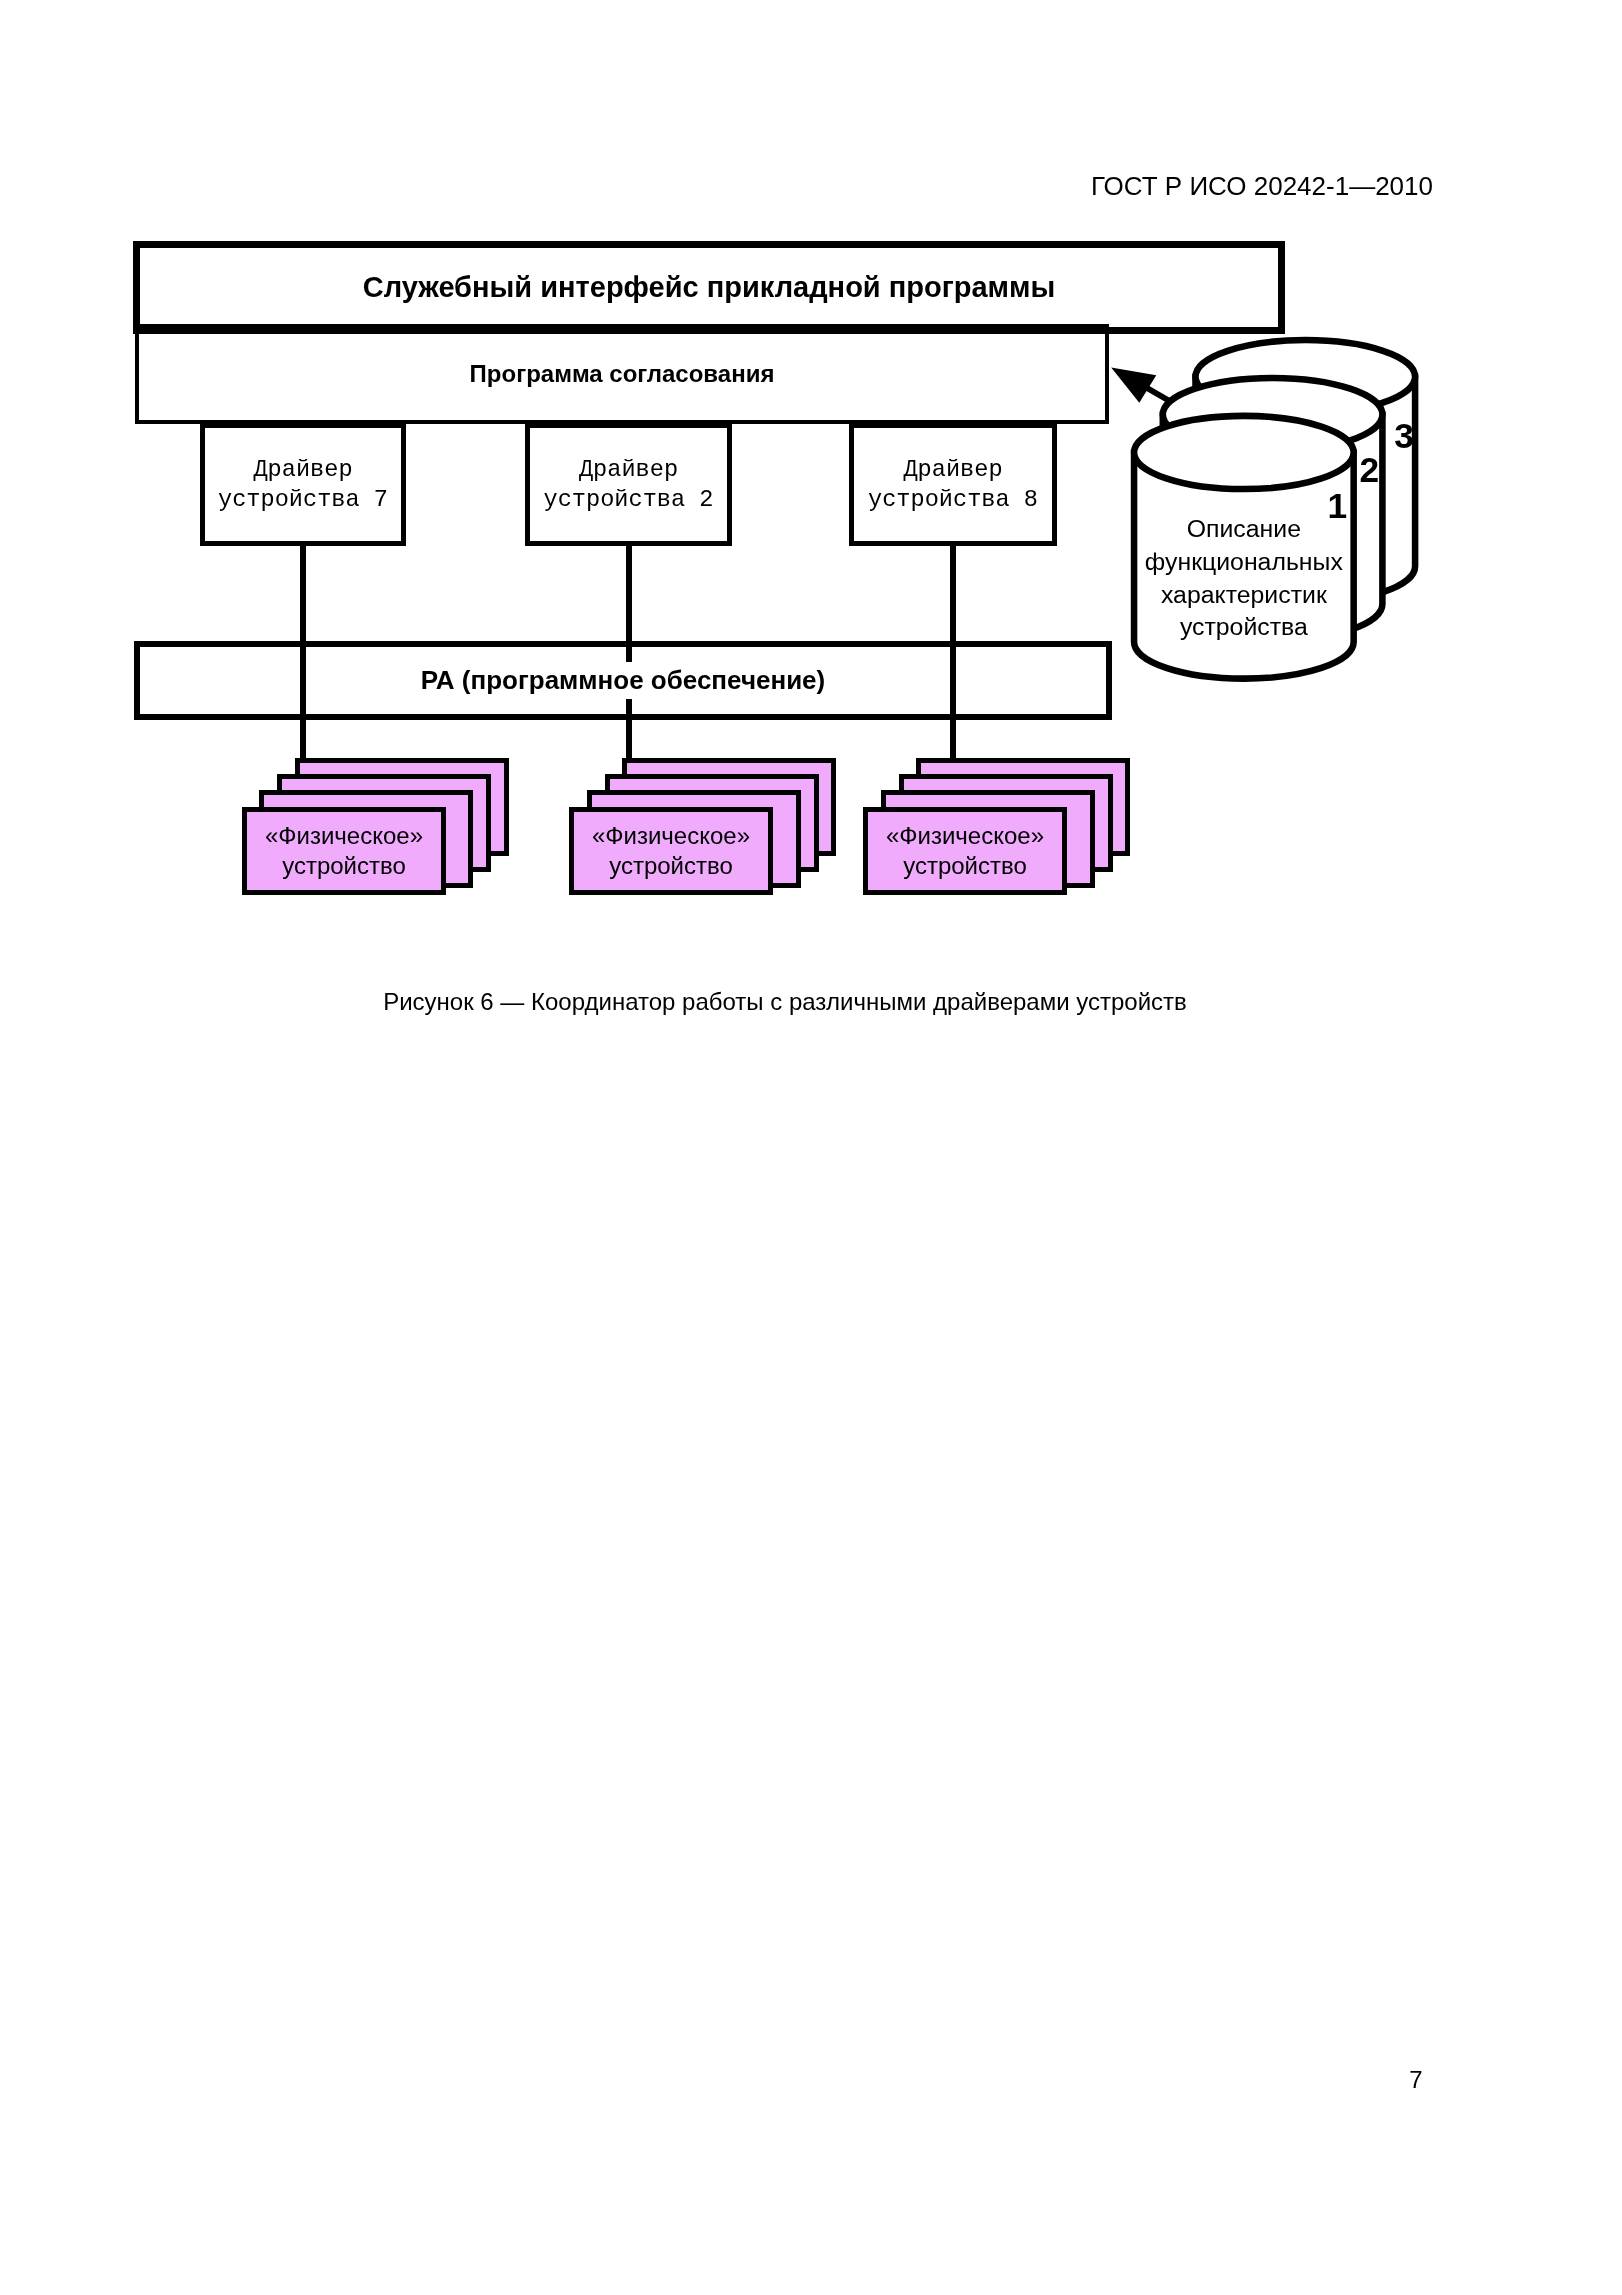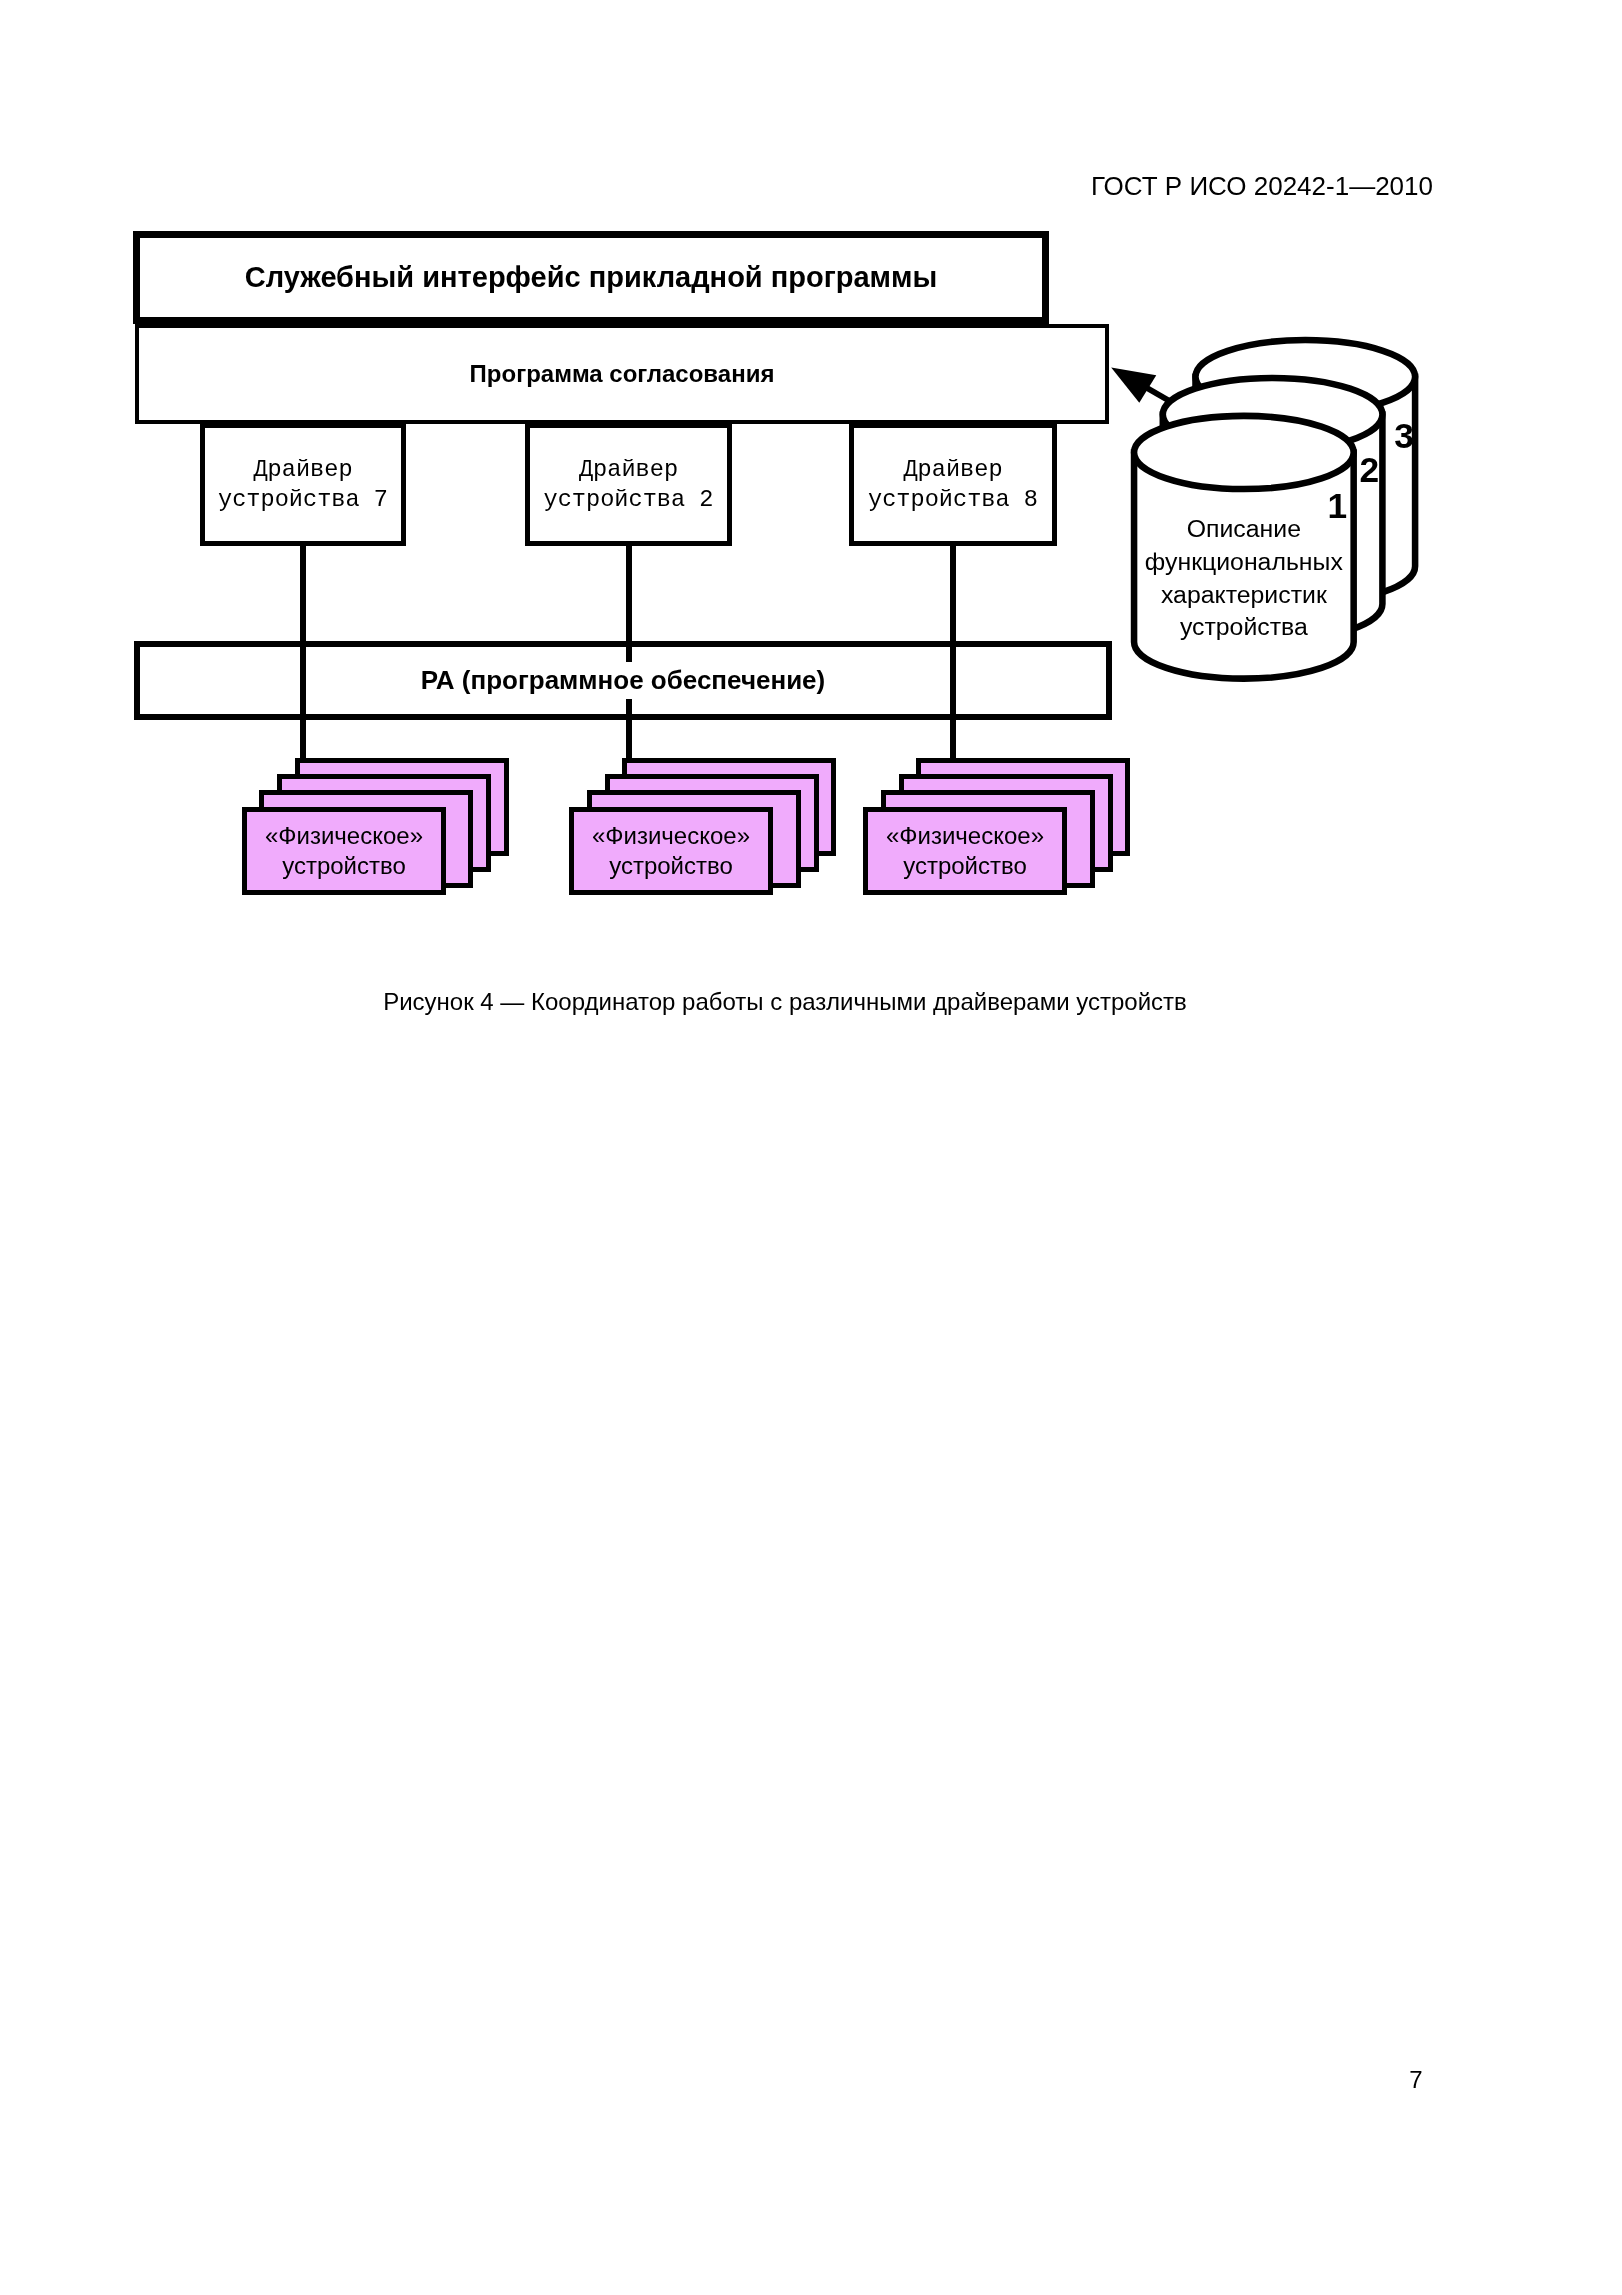--- a/index.html
+++ b/index.html
@@ -24,21 +24,21 @@
     justify-content:center;
     text-align:center;
   }
   .doc-header{
     position:absolute;
     left:1067px;top:171px;width:366px;
     font-size:26px;font-weight:normal;
     text-align:right;
     white-space:nowrap;
   }
-  .svc-box{left:133px;top:231px;width:916px;height:93px;border-width:7.9px;font-size:29px;font-weight:bold;}
+  .svc-box{left:133px;top:241px;width:1152px;height:93px;border-width:7.9px;font-size:29px;font-weight:bold;}
   .coord-box{left:135px;top:324px;width:974px;height:100px;border-width:4.6px;font-size:24px;font-weight:bold;}
   .driver{top:423px;height:123px;font-size:23.6px;line-height:30px;font-family:Liberation Mono, monospace;}
   .driver1{left:200px;width:206px;}
   .driver2{left:525px;width:207px;}
   .driver3{left:849px;width:208px;}
   .vline{position:absolute;width:5.9px;background:#000;top:543px;height:219px;}
   .vline1{left:300px;}
   .vline2{left:626px;}
   .vline3{left:950px;}
   .pa-box{left:134px;top:641px;width:978px;height:79px;border-width:6.5px;font-size:26px;font-weight:bold;}
@@ -147,19 +147,19 @@
       <text x="393" y="293" text-anchor="middle" font-size="54" font-weight="bold">1</text>
 
       <g>
         <text x="250" y="322" text-anchor="middle" font-size="38">Описание</text>
         <text x="250" y="372" text-anchor="middle" font-size="38">функциональных</text>
         <text x="250" y="422" text-anchor="middle" font-size="38">характеристик</text>
         <text x="250" y="472" text-anchor="middle" font-size="38">устройства</text>
       </g>
     </svg>
 
-    <div class="caption">Рисунок 4 — Координатор работы с различными драйверами устройств</div>
+    <div class="caption">Рисунок 6 — Координатор работы с различными драйверами устройств</div>
   </div>
 
   <div class="pagenum">7</div>
 
 </div>
 
 
 </body></html>

